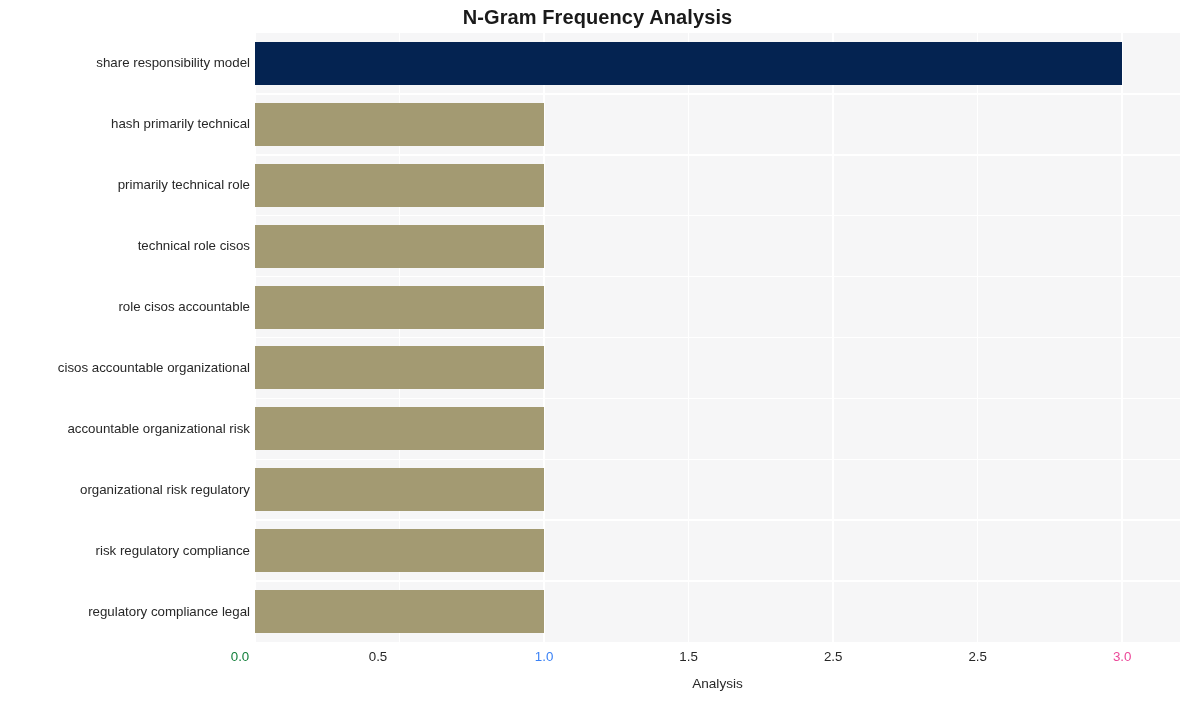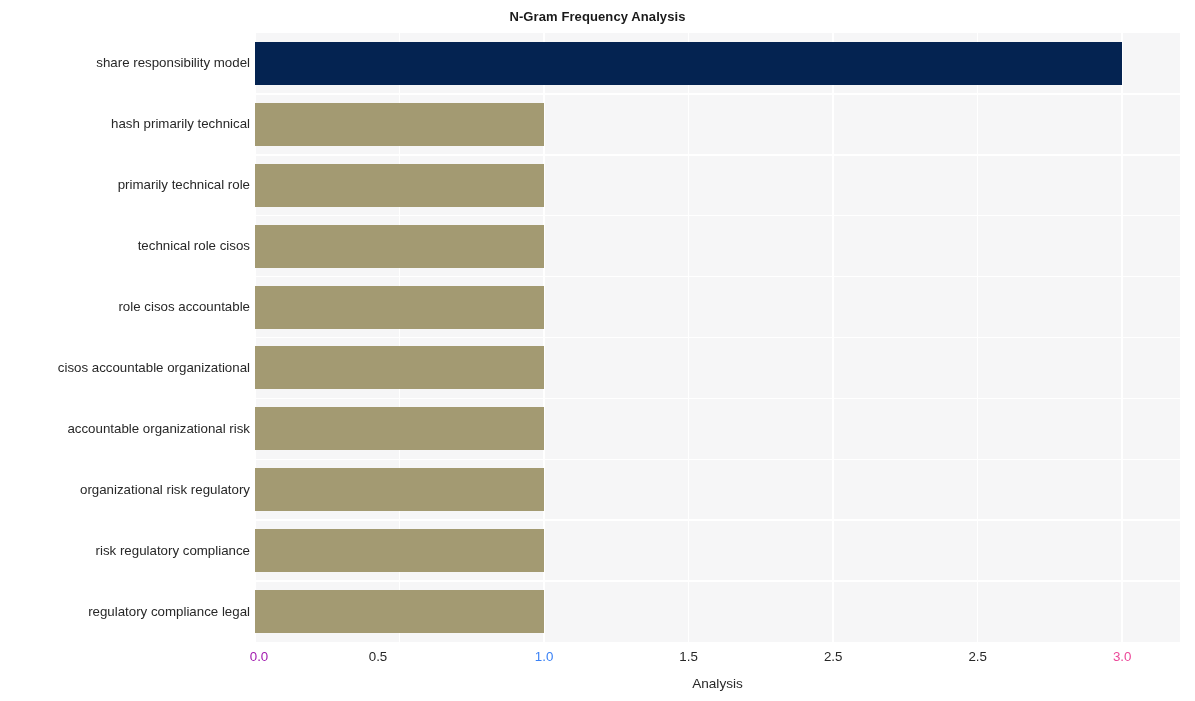--- a/index.html
+++ b/index.html
@@ -22,21 +22,21 @@
     background: #ffffff;
   }
 
   
   #chart-title {
     position: absolute;
     left: 0;
     top: 5px;
     width: 1195px;
     text-align: center;
-    font-size: 13px;
+    font-size: 20px;
     font-weight: bold;
     color: #1a1a1a;
     letter-spacing: 0.1px;
     line-height: 24px;
     white-space: nowrap;
   }
 
   
   #plot-area {
     position: absolute;
@@ -155,21 +155,21 @@
       <div class="ytick" style="top: 177.25px; color: rgb(40, 40, 40);">primarily technical role</div>
       <div class="ytick" style="top: 238.15px; color: rgb(40, 40, 40);">technical role cisos</div>
       <div class="ytick" style="top: 299.05px; color: rgb(40, 40, 40);">role cisos accountable</div>
       <div class="ytick" style="top: 359.95px; color: rgb(40, 40, 40);">cisos accountable organizational</div>
       <div class="ytick" style="top: 420.85px; color: rgb(40, 40, 40);">accountable organizational risk</div>
       <div class="ytick" style="top: 481.75px; color: rgb(40, 40, 40);">organizational risk regulatory</div>
       <div class="ytick" style="top: 542.65px; color: rgb(40, 40, 40);">risk regulatory compliance</div>
       <div class="ytick" style="top: 603.55px; color: rgb(40, 40, 40);">regulatory compliance legal</div>
     </div>
   <div id="xtick-labels">
-      <div class="xtick" style="left: 259px; color: #a21caf;">0.0</div>
+      <div class="xtick" style="left: 240px; color: #15803d;">0.0</div>
       <div class="xtick" style="left: 378px; color: rgb(40, 40, 40);">0.5</div>
       <div class="xtick" style="left: 544.062px; color: #3b82f6;">1.0</div>
       <div class="xtick" style="left: 688.594px; color: rgb(40, 40, 40);">1.5</div>
       <div class="xtick" style="left: 833.125px; color: rgb(40, 40, 40);">2.5</div>
       <div class="xtick" style="left: 977.656px; color: rgb(40, 40, 40);">2.5</div>
       <div class="xtick" style="left: 1122.19px; color: #ec4899;">3.0</div>
     </div>
 
   <div id="xaxis-label" style="color: rgb(40, 40, 40);">Analysis</div>
 

